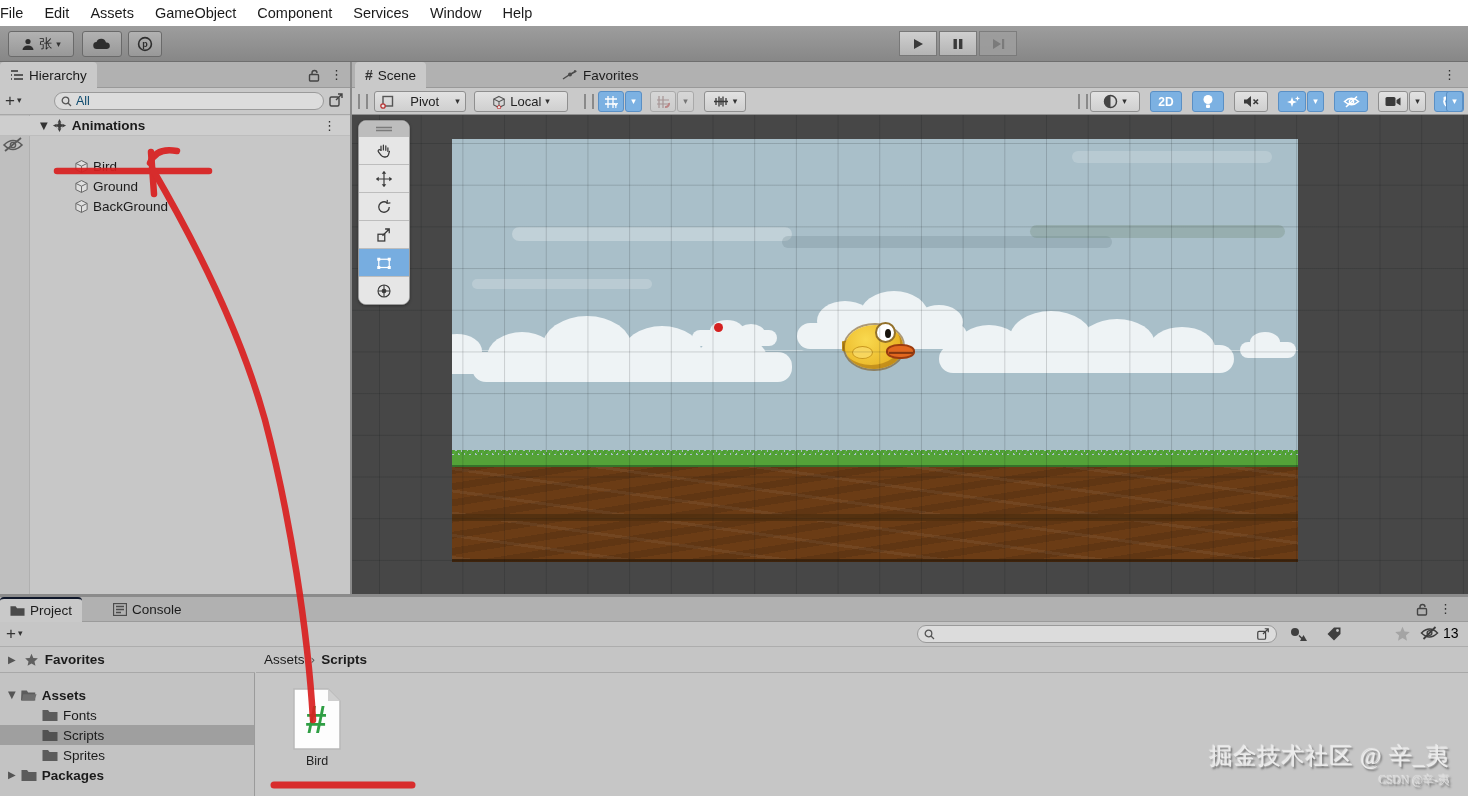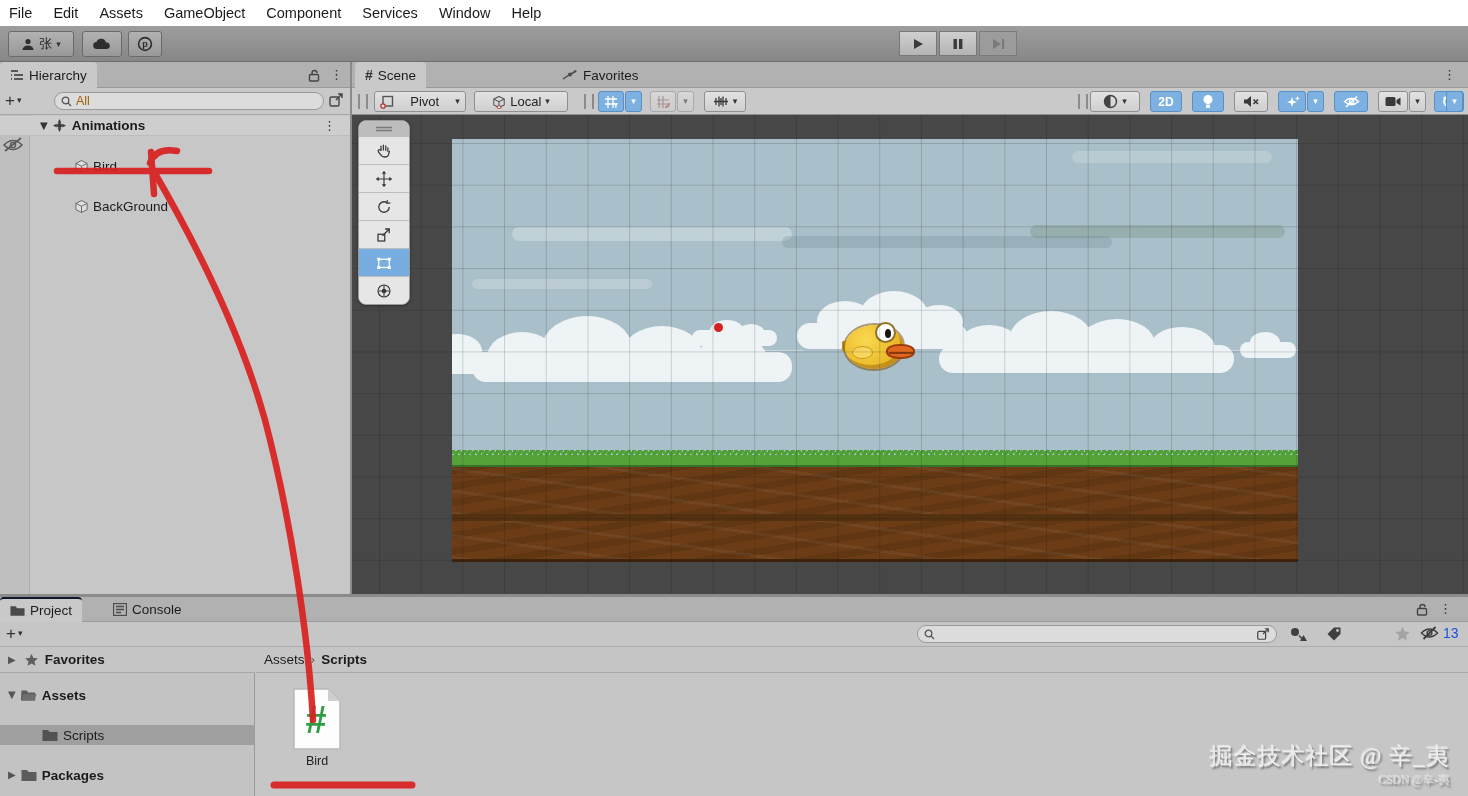--- a/index.html
+++ b/index.html
@@ -3,21 +3,21 @@
 <meta charset="utf-8">
 <style>
   html,body{margin:0;padding:0;}
   .app{position:relative;width:1468px;height:796px;background:#8b8b8b;overflow:hidden;
        font-family:"Liberation Sans",sans-serif;color:#1b1b1b;-webkit-font-smoothing:antialiased;}
   .abs{position:absolute;}
   .uicon{font-family:"DejaVu Sans",sans-serif;}
   svg{display:block;}
 
   
-  .menubar{left:0;top:0;width:100%;height:26px;background:#ffffff;display:flex;align-items:center;gap:21px;padding-left:9px;box-sizing:border-box;font-size:14.5px;}
+  .menubar{left:0;top:0;width:100%;height:26px;background:#ffffff;display:flex;align-items:center;gap:21px;box-sizing:border-box;font-size:14.5px;}
   .menubar span{cursor:default;}
 
   
   .topbar{left:0;top:26px;width:100%;height:36px;background:linear-gradient(#9d9d9d,#878787);border-bottom:1px solid #6e6e6e;box-sizing:border-box;}
   .tbtn{position:absolute;top:5px;height:26px;background:linear-gradient(#b2b2b2,#989898);border:1px solid #6a6a6a;border-radius:3px;display:flex;align-items:center;justify-content:center;gap:4px;box-sizing:border-box;font-size:13px;color:#222;}
   .playbtn{position:absolute;top:5px;width:38px;height:25px;background:linear-gradient(#cfcfcf,#b4b4b4);border:1px solid #787878;display:flex;align-items:center;justify-content:center;box-sizing:border-box;}
   .playbtn.disabled{background:#9e9e9e;opacity:.85;}
 
   
   .tabbar{position:absolute;left:0;top:0;width:100%;height:26px;background:#b1b1b1;border-bottom:1px solid #999;box-sizing:border-box;}
@@ -169,21 +169,21 @@
     <div class="htoolbar">
       <div class="abs" style="left:5px;top:4px;display:flex;align-items:center;gap:2px;">
         <span style="font-size:17px;line-height:1;color:#333;">+</span>
         <span class="caret">▾</span>
       </div>
       <div class="abs pill" style="left:54px;top:4px;width:270px;height:18px;">
         <svg width="11" height="11" viewBox="0 0 11 11">
             <circle cx="4.5" cy="4.5" r="3.3" fill="none" stroke="#555" stroke-width="1.3"></circle>
             <path d="M7 7 L10 10" stroke="#555" stroke-width="1.3"></path>
           </svg>
-        <span style="font-size:12.5px;color:#a16207;">All</span>
+        <span style="font-size:12.5px;color:#0c4a6e;">All</span>
       </div>
       <svg class="abs" style="left:328px;top:4px;" width="16" height="16" viewBox="0 0 16 16">
           <rect x="2" y="5" width="9" height="9" rx="1.5" fill="none" stroke="#444" stroke-width="1.4"></rect>
           <path d="M8 8 L14 2 M10 2 h4 v4" fill="none" stroke="#444" stroke-width="1.4"></path>
         </svg>
     </div>
 
     <div class="htree">
       <div class="gutter">
         <svg class="abs" style="left:6px;top:4px;" width="18" height="13" viewBox="0 0 18 13">
@@ -207,20 +207,27 @@
         <span style="font-weight:bold;">Animations</span>
         <span class="kebab" style="position:absolute;right:14px;">⋮</span>
       </div>
 
       <div class="hrow" style="top:41px;">
         <svg class="cube" style="margin-left:74px;" width="15" height="15" viewBox="0 0 24 24">
             <path d="M12 2.5 L21 7 V17 L12 21.5 L3 17 V7 Z" fill="#dfdfdf" stroke="#6a6a6a" stroke-width="1.6"></path>
             <path d="M3 7 L12 11.5 L21 7 M12 11.5 V21.5" fill="none" stroke="#6a6a6a" stroke-width="1.6"></path>
           </svg>
         <span>Bird</span>
+      </div>
+      <div class="hrow" style="top:61px;">
+        <svg class="cube" style="margin-left:74px;" width="15" height="15" viewBox="0 0 24 24">
+            <path d="M12 2.5 L21 7 V17 L12 21.5 L3 17 V7 Z" fill="#dfdfdf" stroke="#6a6a6a" stroke-width="1.6"></path>
+            <path d="M3 7 L12 11.5 L21 7 M12 11.5 V21.5" fill="none" stroke="#6a6a6a" stroke-width="1.6"></path>
+          </svg>
+        <span>Ground</span>
       </div>
       <div class="hrow" style="top:81px;">
         <svg class="cube" style="margin-left:74px;" width="15" height="15" viewBox="0 0 24 24">
             <path d="M12 2.5 L21 7 V17 L12 21.5 L3 17 V7 Z" fill="#dfdfdf" stroke="#6a6a6a" stroke-width="1.6"></path>
             <path d="M3 7 L12 11.5 L21 7 M12 11.5 V21.5" fill="none" stroke="#6a6a6a" stroke-width="1.6"></path>
           </svg>
         <span>BackGround</span>
       </div>
     </div>
   </div>
@@ -524,21 +531,21 @@
         </svg>
       <svg class="abs" style="left:1394px;top:4px;" width="17" height="16" viewBox="0 0 17 16">
           <path d="M8.5 0.8 L10.6 5.6 L15.8 6.1 L11.9 9.6 L13 14.7 L8.5 12 L4 14.7 L5.1 9.6 L1.2 6.1 L6.4 5.6 Z" fill="#a4a4a4"></path>
         </svg>
       <div class="abs" style="left:1420px;top:3px;display:flex;align-items:center;gap:4px;">
         <svg width="19" height="14" viewBox="0 0 19 14">
             <path d="M1.5 7 Q9.5 -1 17.5 7 Q9.5 15 1.5 7 Z" fill="none" stroke="#3c3c3c" stroke-width="1.5"></path>
             <circle cx="9.5" cy="7" r="2.4" fill="none" stroke="#3c3c3c" stroke-width="1.3"></circle>
             <path d="M3.5 13 L15.5 1" stroke="#3c3c3c" stroke-width="1.8"></path>
           </svg>
-        <span style="font-size:14px;color:#1d4ed8;">13</span>
+        <span style="font-size:14px;color:#000000;">13</span>
       </div>
     </div>
 
     <div class="phead" style="left:0;width:255px;">
       <span class="caret" style="margin-left:8px;font-size:10px;color:#555;">▶</span>
       <svg style="margin:0 6px 0 8px;" width="15" height="14" viewBox="0 0 17 16">
           <path d="M8.5 0.8 L10.6 5.6 L15.8 6.1 L11.9 9.6 L13 14.7 L8.5 12 L4 14.7 L5.1 9.6 L1.2 6.1 L6.4 5.6 Z" fill="#5f5f5f"></path>
         </svg>
       <span style="font-weight:bold;">Favorites</span>
     </div>
@@ -550,25 +557,37 @@
 
     <div class="ptree">
       <div class="prow" style="top:12px;">
         <span class="caret" style="margin-left:8px;font-size:10px;color:#555;">▼</span>
         <svg width="16" height="13" viewBox="0 0 18 13">
             <path d="M0.5 1 h6 l1.5 2 h8 v9 h-16 Z" fill="#5c5c5c"></path>
             <path d="M2.5 5 h15 l-2.5 7 h-14 Z" fill="#6e6e6e"></path>
           </svg>
         <span style="font-weight:bold;">Assets</span>
       </div>
+      <div class="prow" style="top:32px;">
+        <svg style="margin-left:42px;" width="16" height="13" viewBox="0 0 16 12">
+            <path d="M0.5 0.5 h5.5 l1.5 2 h8 v9 h-15 Z" fill="#5c5c5c"></path>
+          </svg>
+        <span>Fonts</span>
+      </div>
       <div class="prow selected" style="top:52px;">
         <svg style="margin-left:42px;" width="16" height="13" viewBox="0 0 16 12">
             <path d="M0.5 0.5 h5.5 l1.5 2 h8 v9 h-15 Z" fill="#525252"></path>
           </svg>
         <span>Scripts</span>
+      </div>
+      <div class="prow" style="top:72px;">
+        <svg style="margin-left:42px;" width="16" height="13" viewBox="0 0 16 12">
+            <path d="M0.5 0.5 h5.5 l1.5 2 h8 v9 h-15 Z" fill="#5c5c5c"></path>
+          </svg>
+        <span>Sprites</span>
       </div>
       <div class="prow" style="top:92px;">
         <span class="caret" style="margin-left:8px;font-size:10px;color:#555;">▶</span>
         <svg width="16" height="13" viewBox="0 0 16 12">
             <path d="M0.5 0.5 h5.5 l1.5 2 h8 v9 h-15 Z" fill="#5c5c5c"></path>
           </svg>
         <span style="font-weight:bold;">Packages</span>
       </div>
     </div>
 

